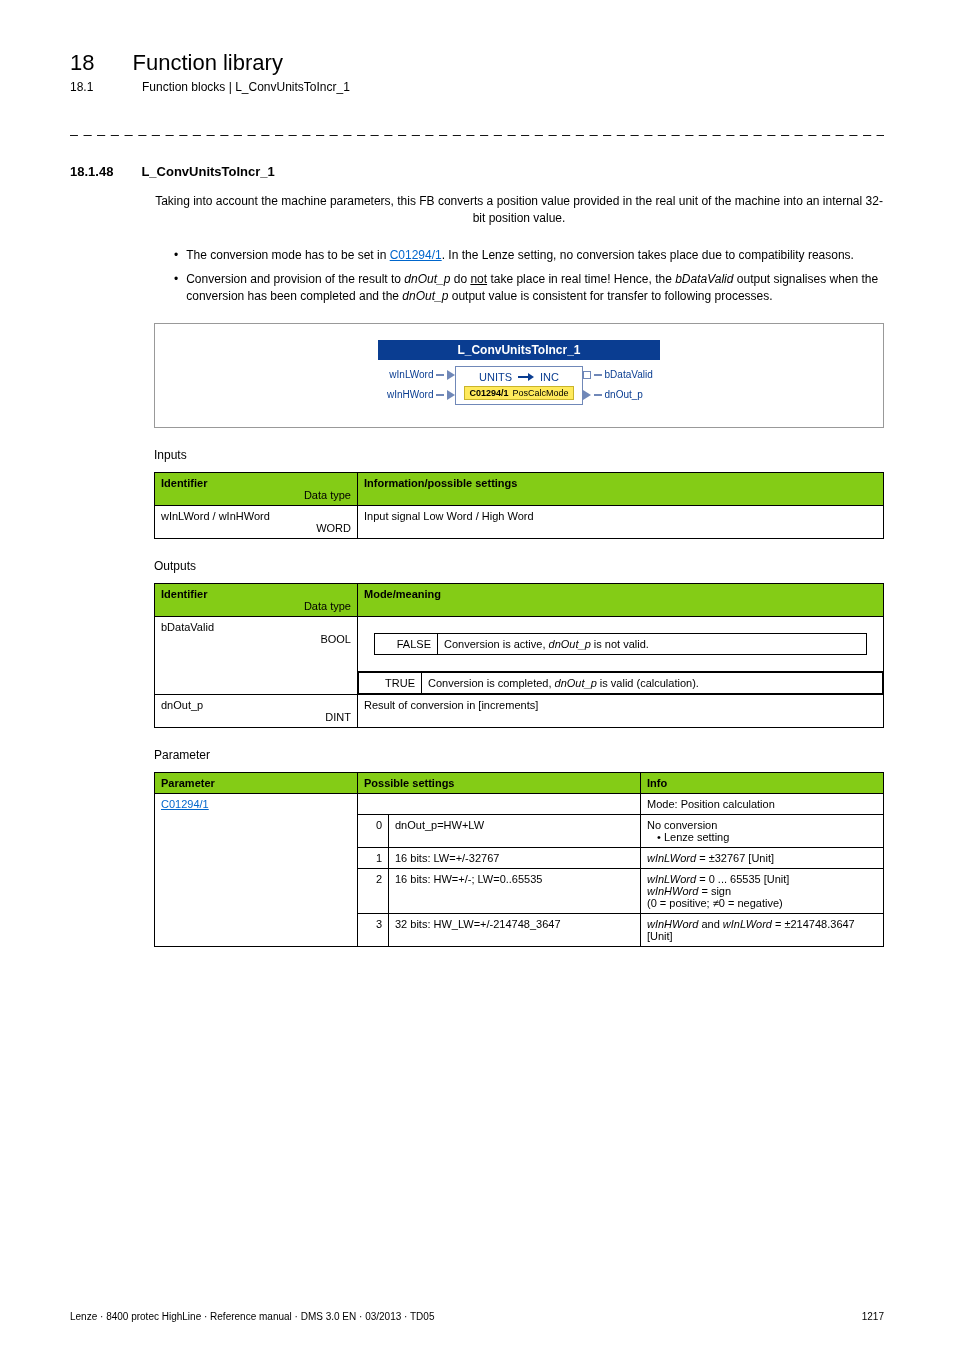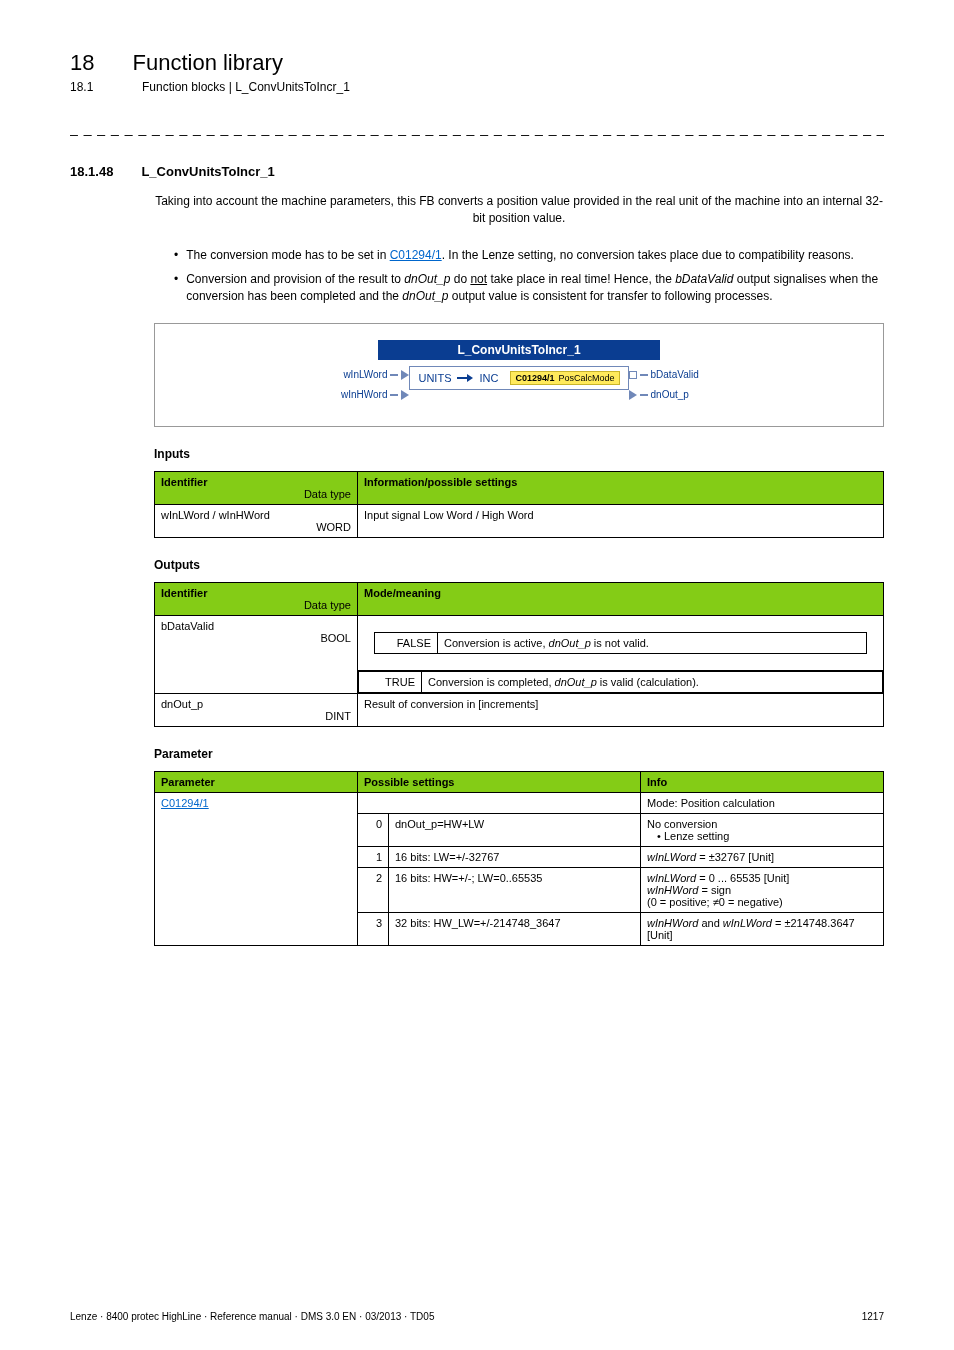--- a/index.html
+++ b/index.html
@@ -117,23 +117,23 @@
   .port-square {
     width: 6px; height: 6px; border: 1px solid #7088b8; background:#fff;
   }
   .port-stub {
     width: 8px; height: 2px; background: #7088b8;
   }
   .center-box {
     border: 1px solid #7088b8;
     padding: 4px 8px 4px 8px;
     display: flex;
-    flex-direction: row;
+    flex-direction: column;
     align-items: center;
-    gap: 12px;
+    gap: 3px;
   }
   .center-row1 {
     color: #0a3d91;
     font-size: 11px;
     display: flex;
     align-items: center;
     gap: 6px;
   }
   .arrow {
     display: inline-block;
@@ -155,21 +155,21 @@
     background: #ffea5c;
     border: 1px solid #c9b42a;
     font-size: 9px;
     padding: 1px 4px;
     display: flex;
     gap: 4px;
     align-items: center;
   }
   .center-row2 .code { font-weight: bold; }
   .sub-heading {
-    font-weight: bold;
+    font-weight: normal;
     font-size: 12px;
     margin-left: 84px;
     margin-bottom: 10px;
   }
   table.data {
     margin-left: 84px;
     border-collapse: collapse;
     width: calc(100% - 84px);
     font-size: 11px;
     margin-bottom: 20px;

